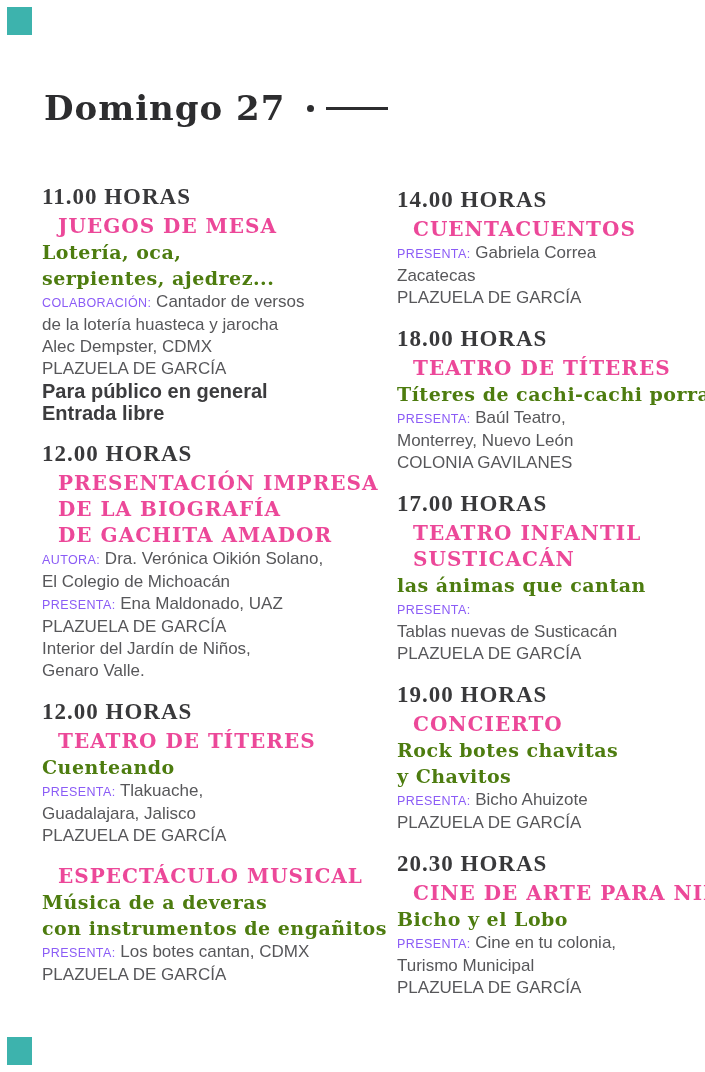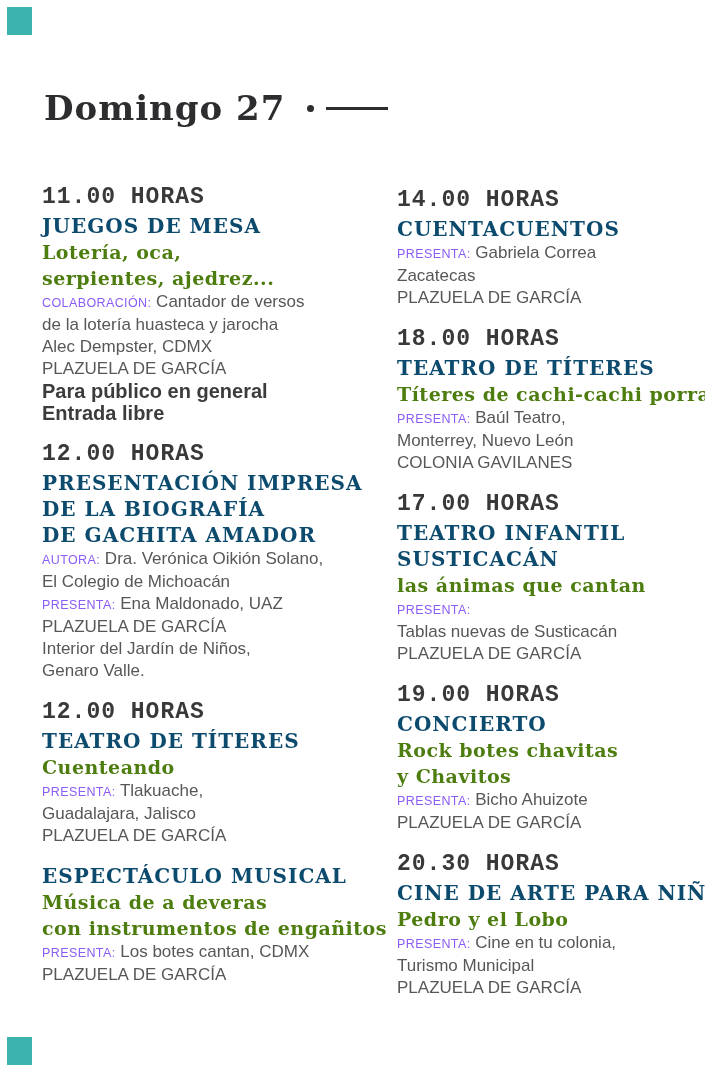--- a/index.html
+++ b/index.html
@@ -16,26 +16,26 @@
     margin:0;letter-spacing:1px;line-height:40px;
   }
   .bullet{width:7px;height:7px;border-radius:50%;background:#2d2d2f;margin-left:22px;}
   .rule{width:62px;height:3px;background:#2d2d2f;margin-left:12px;}
   .col{position:absolute;display:flex;flex-direction:column;}
   .col.left{left:42px;top:183px;width:345px;}
   .col.right{left:397px;top:186px;width:305px;}
   .event{margin-bottom:16px;}
   .line{white-space:nowrap;}
   .time{
-    font-family:Liberation Mono, monospace;font-weight:bold;font-size:23px;color:#39393b;
+    font-family:Liberation Serif, serif;font-weight:bold;font-size:23px;color:#39393b;
     letter-spacing:1px;line-height:28px;margin-bottom:2px;
   }
   .title{
-    font-family:"DejaVu Serif",serif;font-weight:bold;font-size:20px;color:#0c4a6e;
-    letter-spacing:1px;line-height:26px;
+    font-family:"DejaVu Serif",serif;font-weight:bold;font-size:20px;color:#ec4899;
+    letter-spacing:1px;line-height:26px;margin-left:16px;
   }
   .script{
     font-family:"DejaVu Serif",serif;font-weight:bold;font-size:19px;color:#4d7c0f;
     letter-spacing:0.5px;line-height:26px;
   }
   .body{font-size:17px;color:#57575a;line-height:22px;}
   .bold{font-size:20px;font-weight:bold;color:#3c3c3e;line-height:22px;}
   .lbl{font-size:12.5px;color:#8b5cf6;letter-spacing:0.4px;}
 </style>
 </head>
@@ -121,19 +121,19 @@
         <div class="line time">19.00 HORAS</div>
         <div class="line title">CONCIERTO</div>
         <div class="line script">Rock botes chavitas</div>
         <div class="line script">y Chavitos</div>
         <div class="line body"><span class="lbl">PRESENTA:</span> Bicho Ahuizote</div>
         <div class="line body">PLAZUELA DE GARCÍA</div>
       </div>
       <div class="event">
         <div class="line time">20.30 HORAS</div>
         <div class="line title">CINE DE ARTE PARA NIÑOS</div>
-        <div class="line script">Pedro y el Lobo</div>
+        <div class="line script">Bicho y el Lobo</div>
         <div class="line body"><span class="lbl">PRESENTA:</span> Cine en tu colonia,</div>
         <div class="line body">Turismo Municipal</div>
         <div class="line body">PLAZUELA DE GARCÍA</div>
       </div>
     </div>
 </div>
 
 </body></html>

